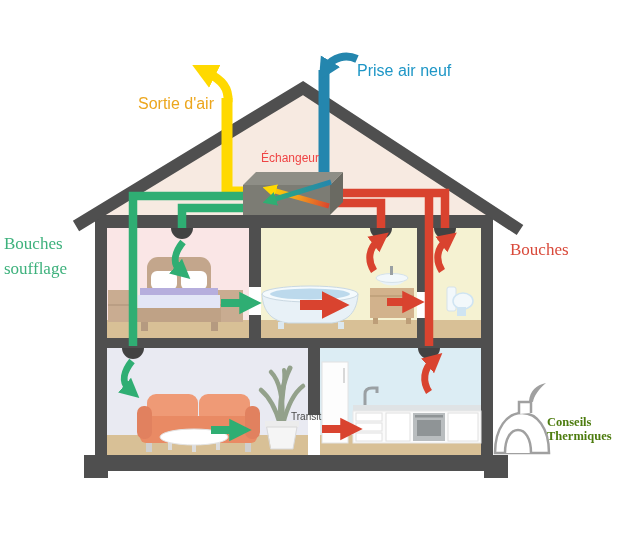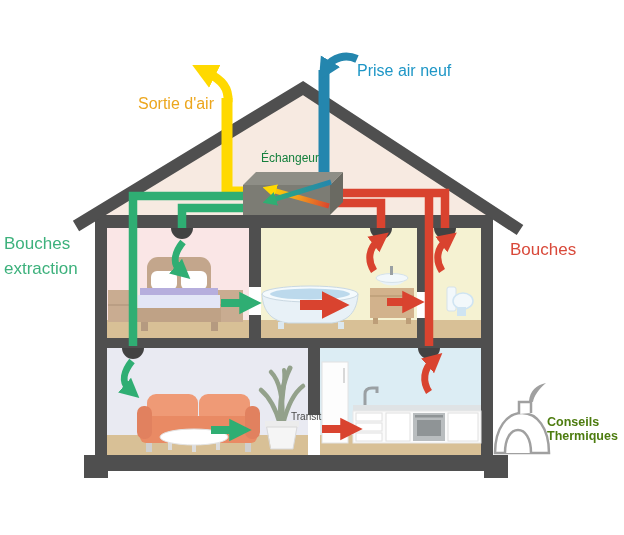--- a/index.html
+++ b/index.html
@@ -2,24 +2,24 @@
 <html><head>
 <meta charset="utf-8">
 <style>
   html,body{margin:0;padding:0;background:#fff;}
   #canvas{
     position:relative;width:624px;height:535px;background:#ffffff;overflow:hidden;
     font-family:"Liberation Sans",sans-serif;
   }
   #house-svg{position:absolute;left:0;top:0;}
   .lbl{position:absolute;white-space:nowrap;}
-  .lbl span{display:block;}
+  .lbl span{display:block;font-family:Liberation Serif, serif;}
   #lbl-sortie{right:410px;top:95px;font-size:16px;color:#eca61d;text-align:right;}
   #lbl-prise{left:357px;top:62px;font-size:16px;color:#1e96c6;}
-  #lbl-echangeur{left:261px;top:151px;font-size:12px;color:#15803d;}
+  #lbl-echangeur{left:261px;top:151px;font-size:12px;color:#ef4444;}
   #lbl-soufflage{left:4px;top:231px;font-size:17px;line-height:25px;color:#3db17c;}
   #lbl-extraction{left:510px;top:237px;font-size:17px;line-height:25px;color:#d9493a;}
   #lbl-transit{left:291px;top:411px;font-size:10px;color:#4a4a4a;}
   #logo-text{left:547px;top:415px;font-size:12.5px;line-height:14px;font-weight:bold;color:#4d7c0f;}
 </style>
 </head>
 <body>
 
 <div id="canvas">
 
@@ -218,21 +218,21 @@
     <path d="M519,414 L519,402 L531,402 L531,413" fill="#ffffff" stroke="#a0a0a0" stroke-width="2.5"></path>
     <path d="M529,401 C530,391 536,385 546,383 C538,390 534,396 533,402 Z" fill="#a0a0a0"></path>
   </g>
 </svg>
 
 <div class="lbl" id="lbl-prise">Prise air neuf</div>
 <div class="lbl" id="lbl-sortie">Sortie d'air</div>
 <div class="lbl" id="lbl-echangeur">Échangeur</div>
 <div class="lbl" id="lbl-soufflage">
   <span>Bouches</span>
-  <span>extraction</span>
+  <span>soufflage</span>
 </div>
 <div class="lbl" id="lbl-extraction">
   <span>Bouches</span>
 </div>
 <div class="lbl" id="lbl-transit">Transit</div>
 <div class="lbl" id="logo-text">
   <span>Conseils</span>
   <span>Thermiques</span>
 </div>
 

